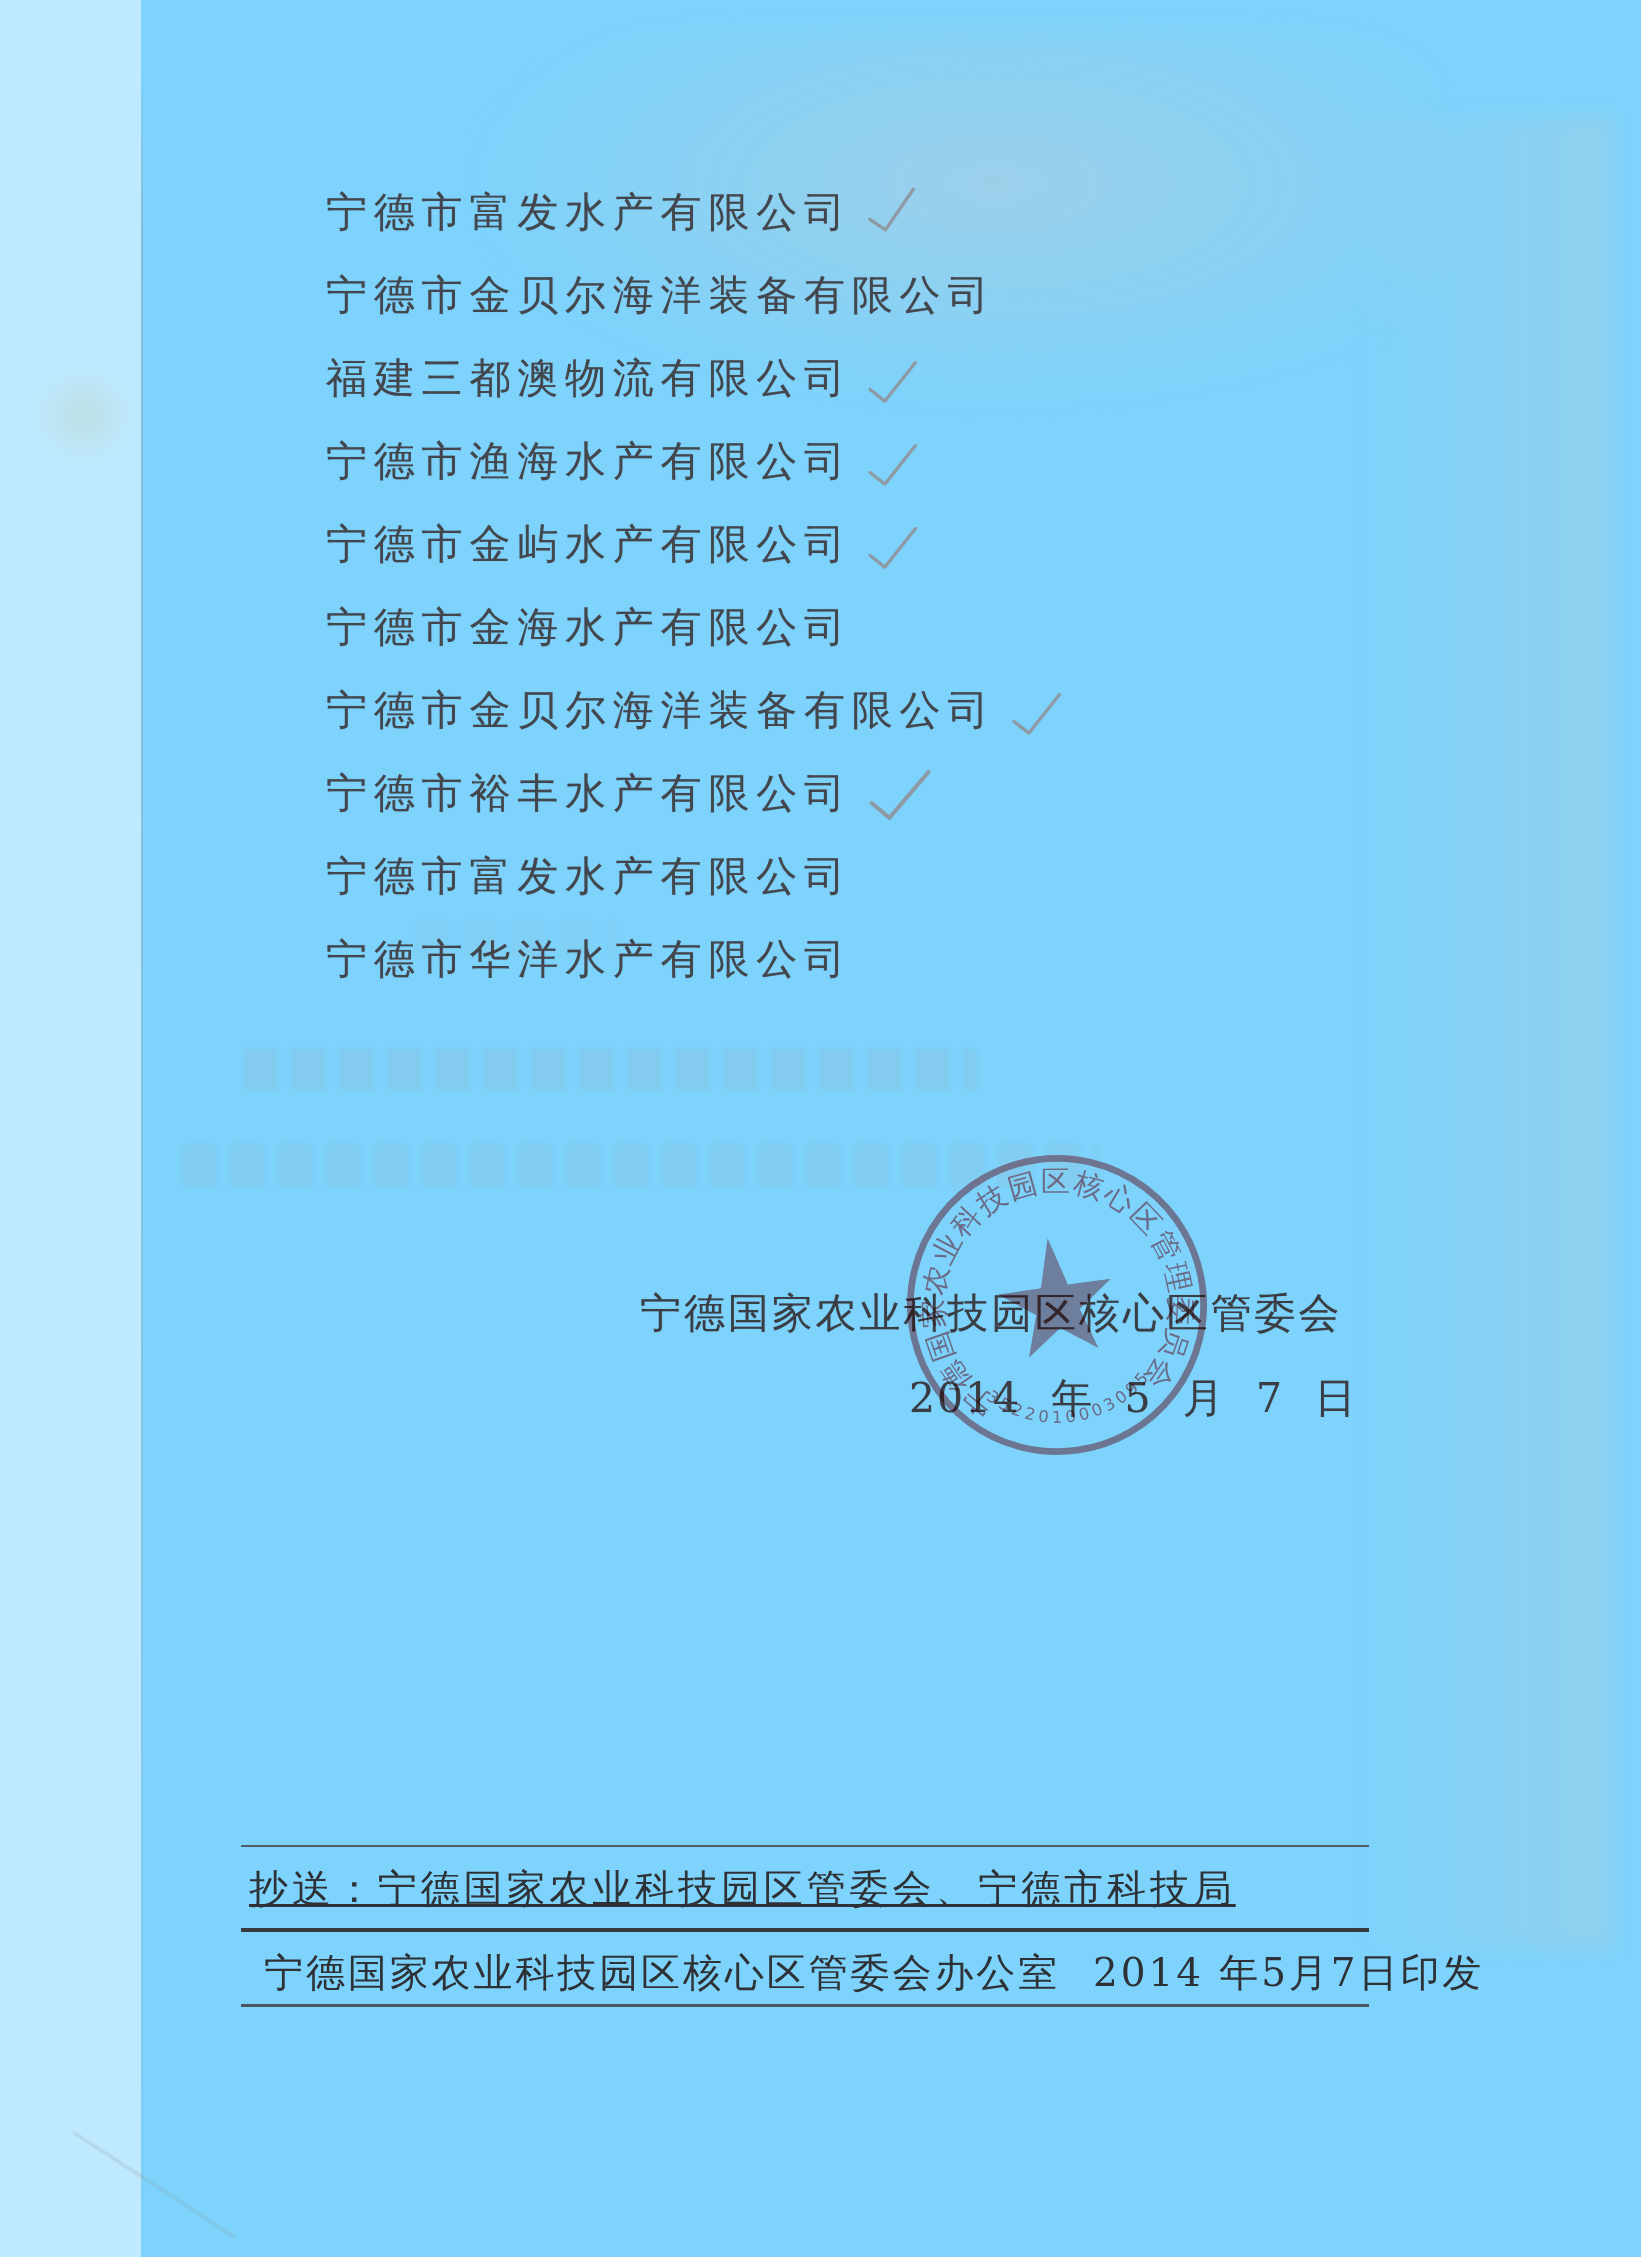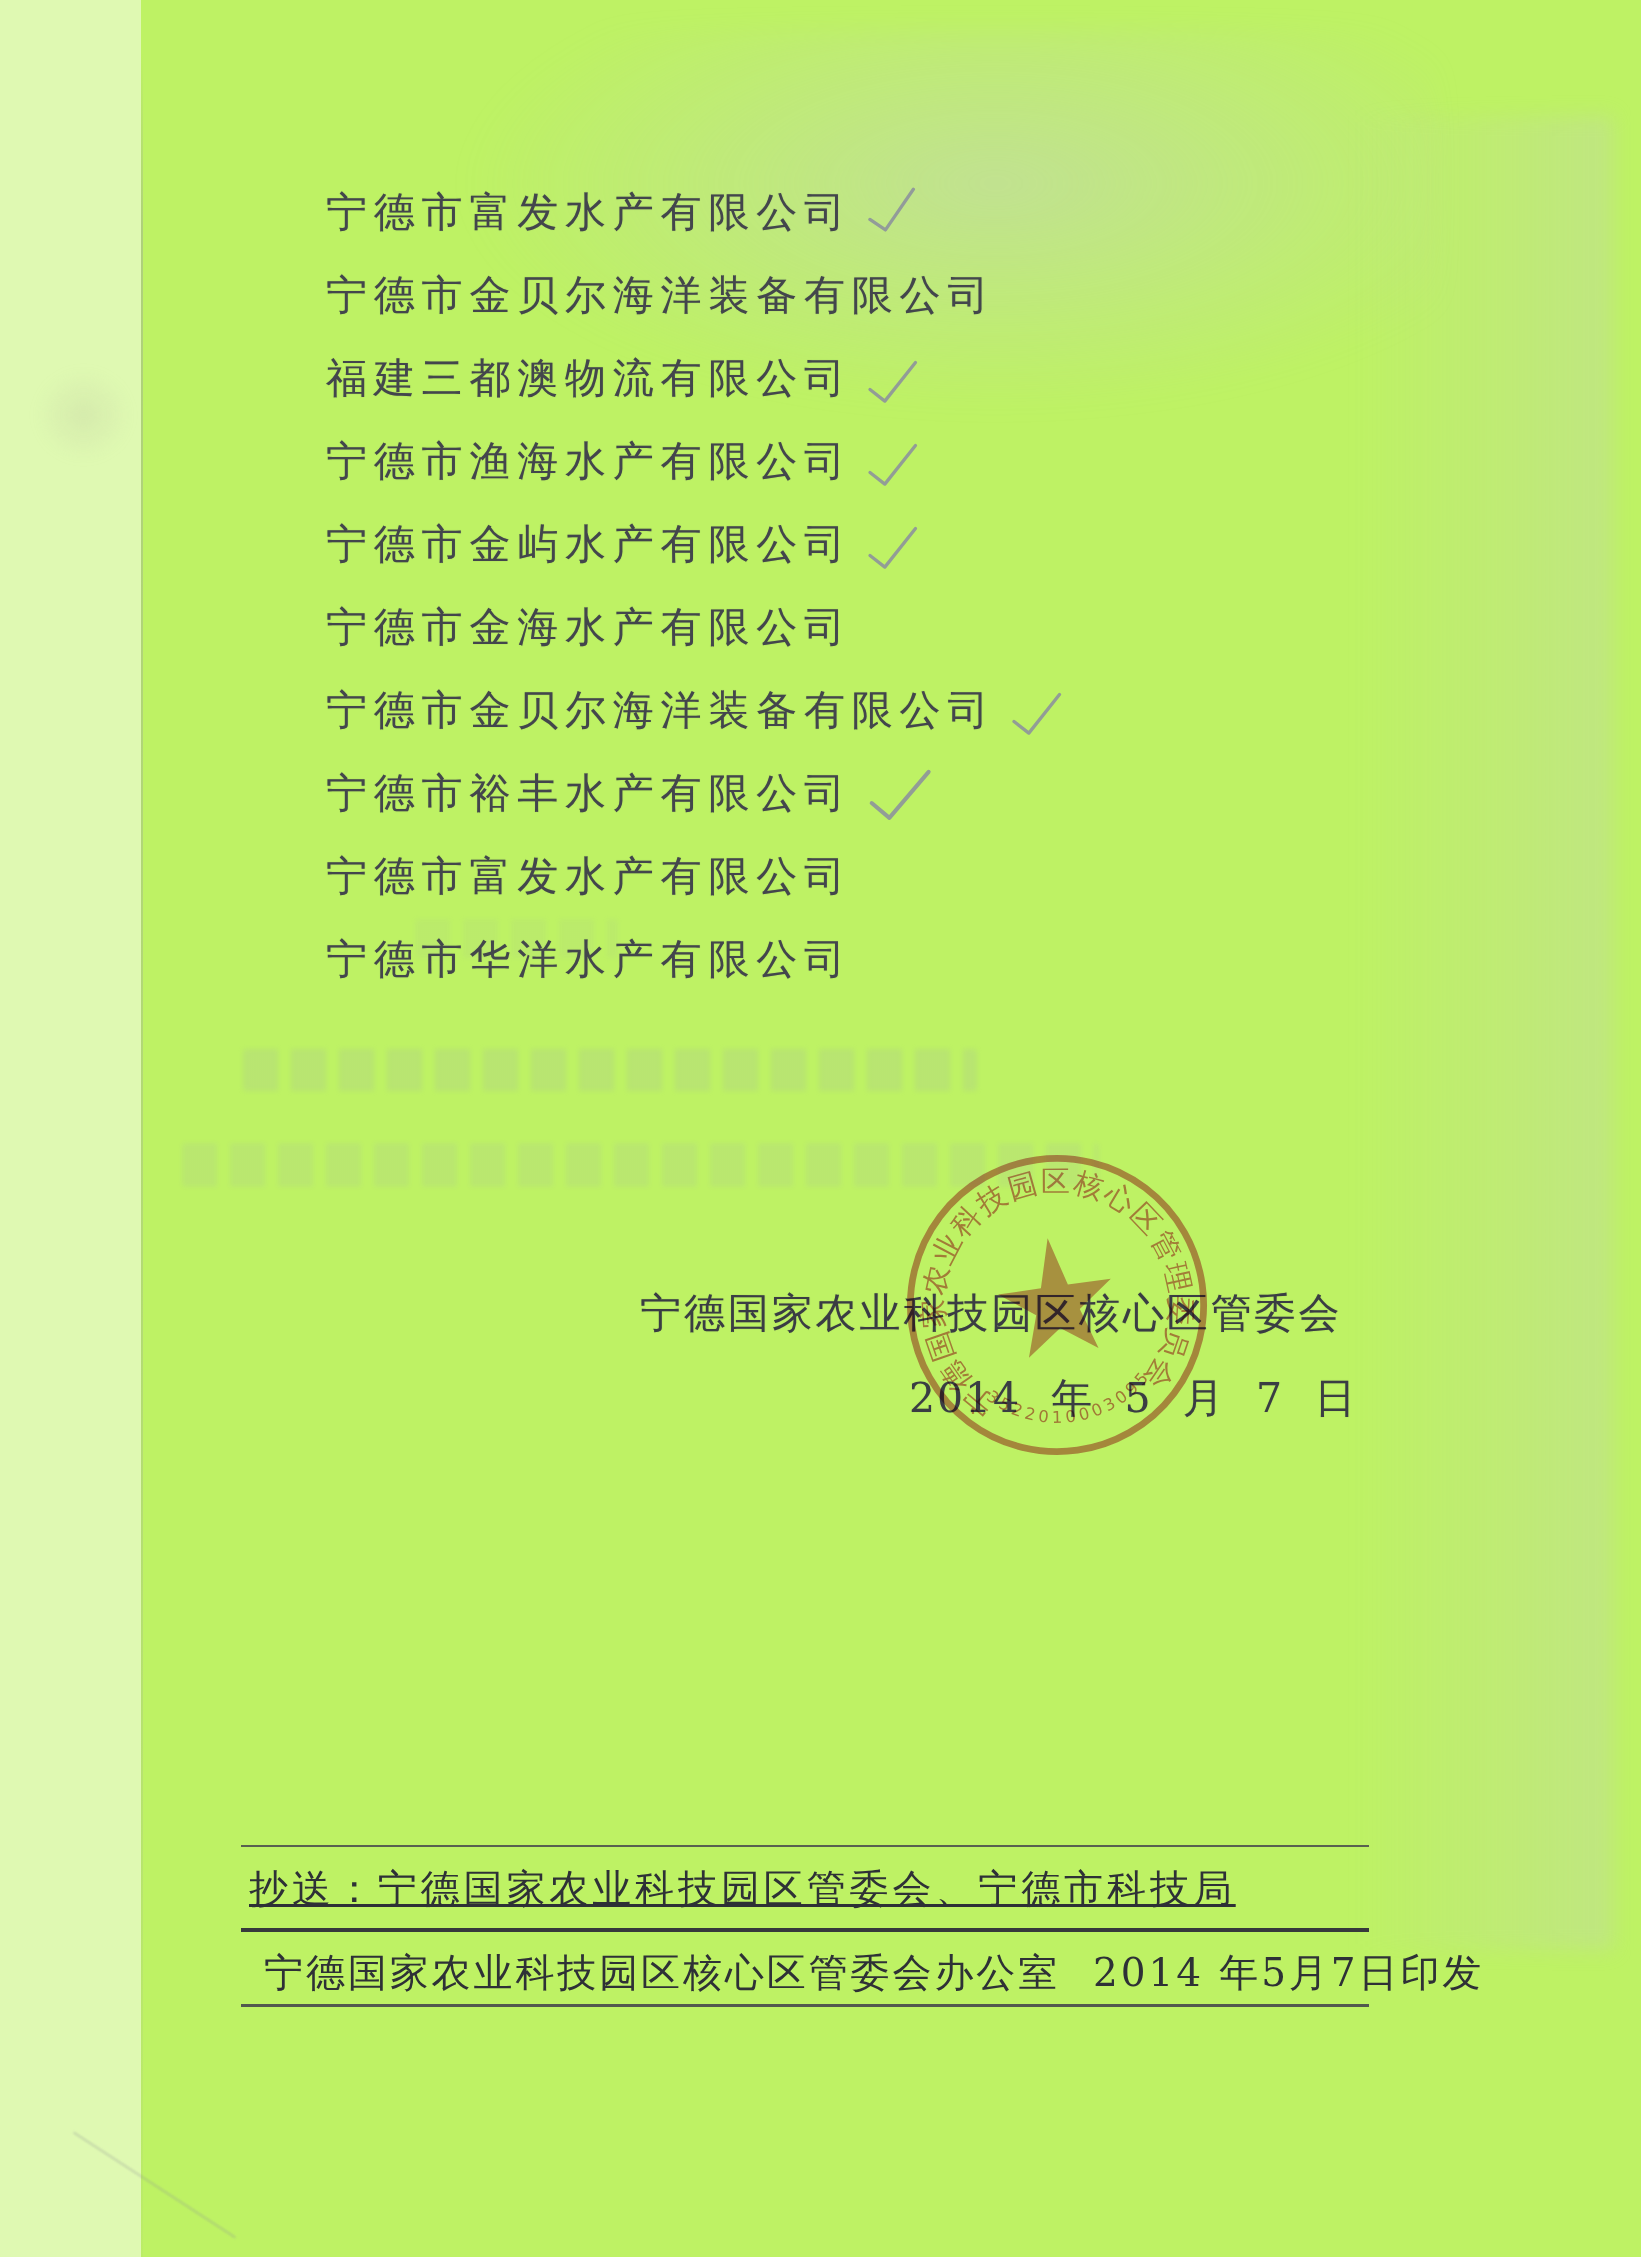--- a/index.html
+++ b/index.html
@@ -1,19 +1,19 @@
 <!DOCTYPE html>
 <html><head>
 <meta charset="utf-8">
 <style>
   html,body{margin:0;padding:0;background:#888;}
   .page{
     position:relative;
     width:1641px;height:2257px;
-    background:#bef264;
+    background:#7dd3fc;
     overflow:hidden;
     font-family:"DejaVu Sans","Liberation Sans",sans-serif;
   }
   
   .left-strip{position:absolute;left:0;top:0;width:141px;height:100%;
     background:rgba(255,255,255,.5);}
   .crease-vertical{position:absolute;left:141px;top:53px;width:1.9px;height:2204px;
     background:linear-gradient(to bottom,rgba(150,155,160,0),rgba(150,155,160,.40) 8%,rgba(150,155,160,.26) 65%,rgba(150,155,160,.06));}
   .cloud-top{position:absolute;left:454px;top:29px;width:985px;height:386px;
     background:radial-gradient(ellipse at 55% 40%,rgba(198,203,208,.42),rgba(198,203,208,0) 70%);

